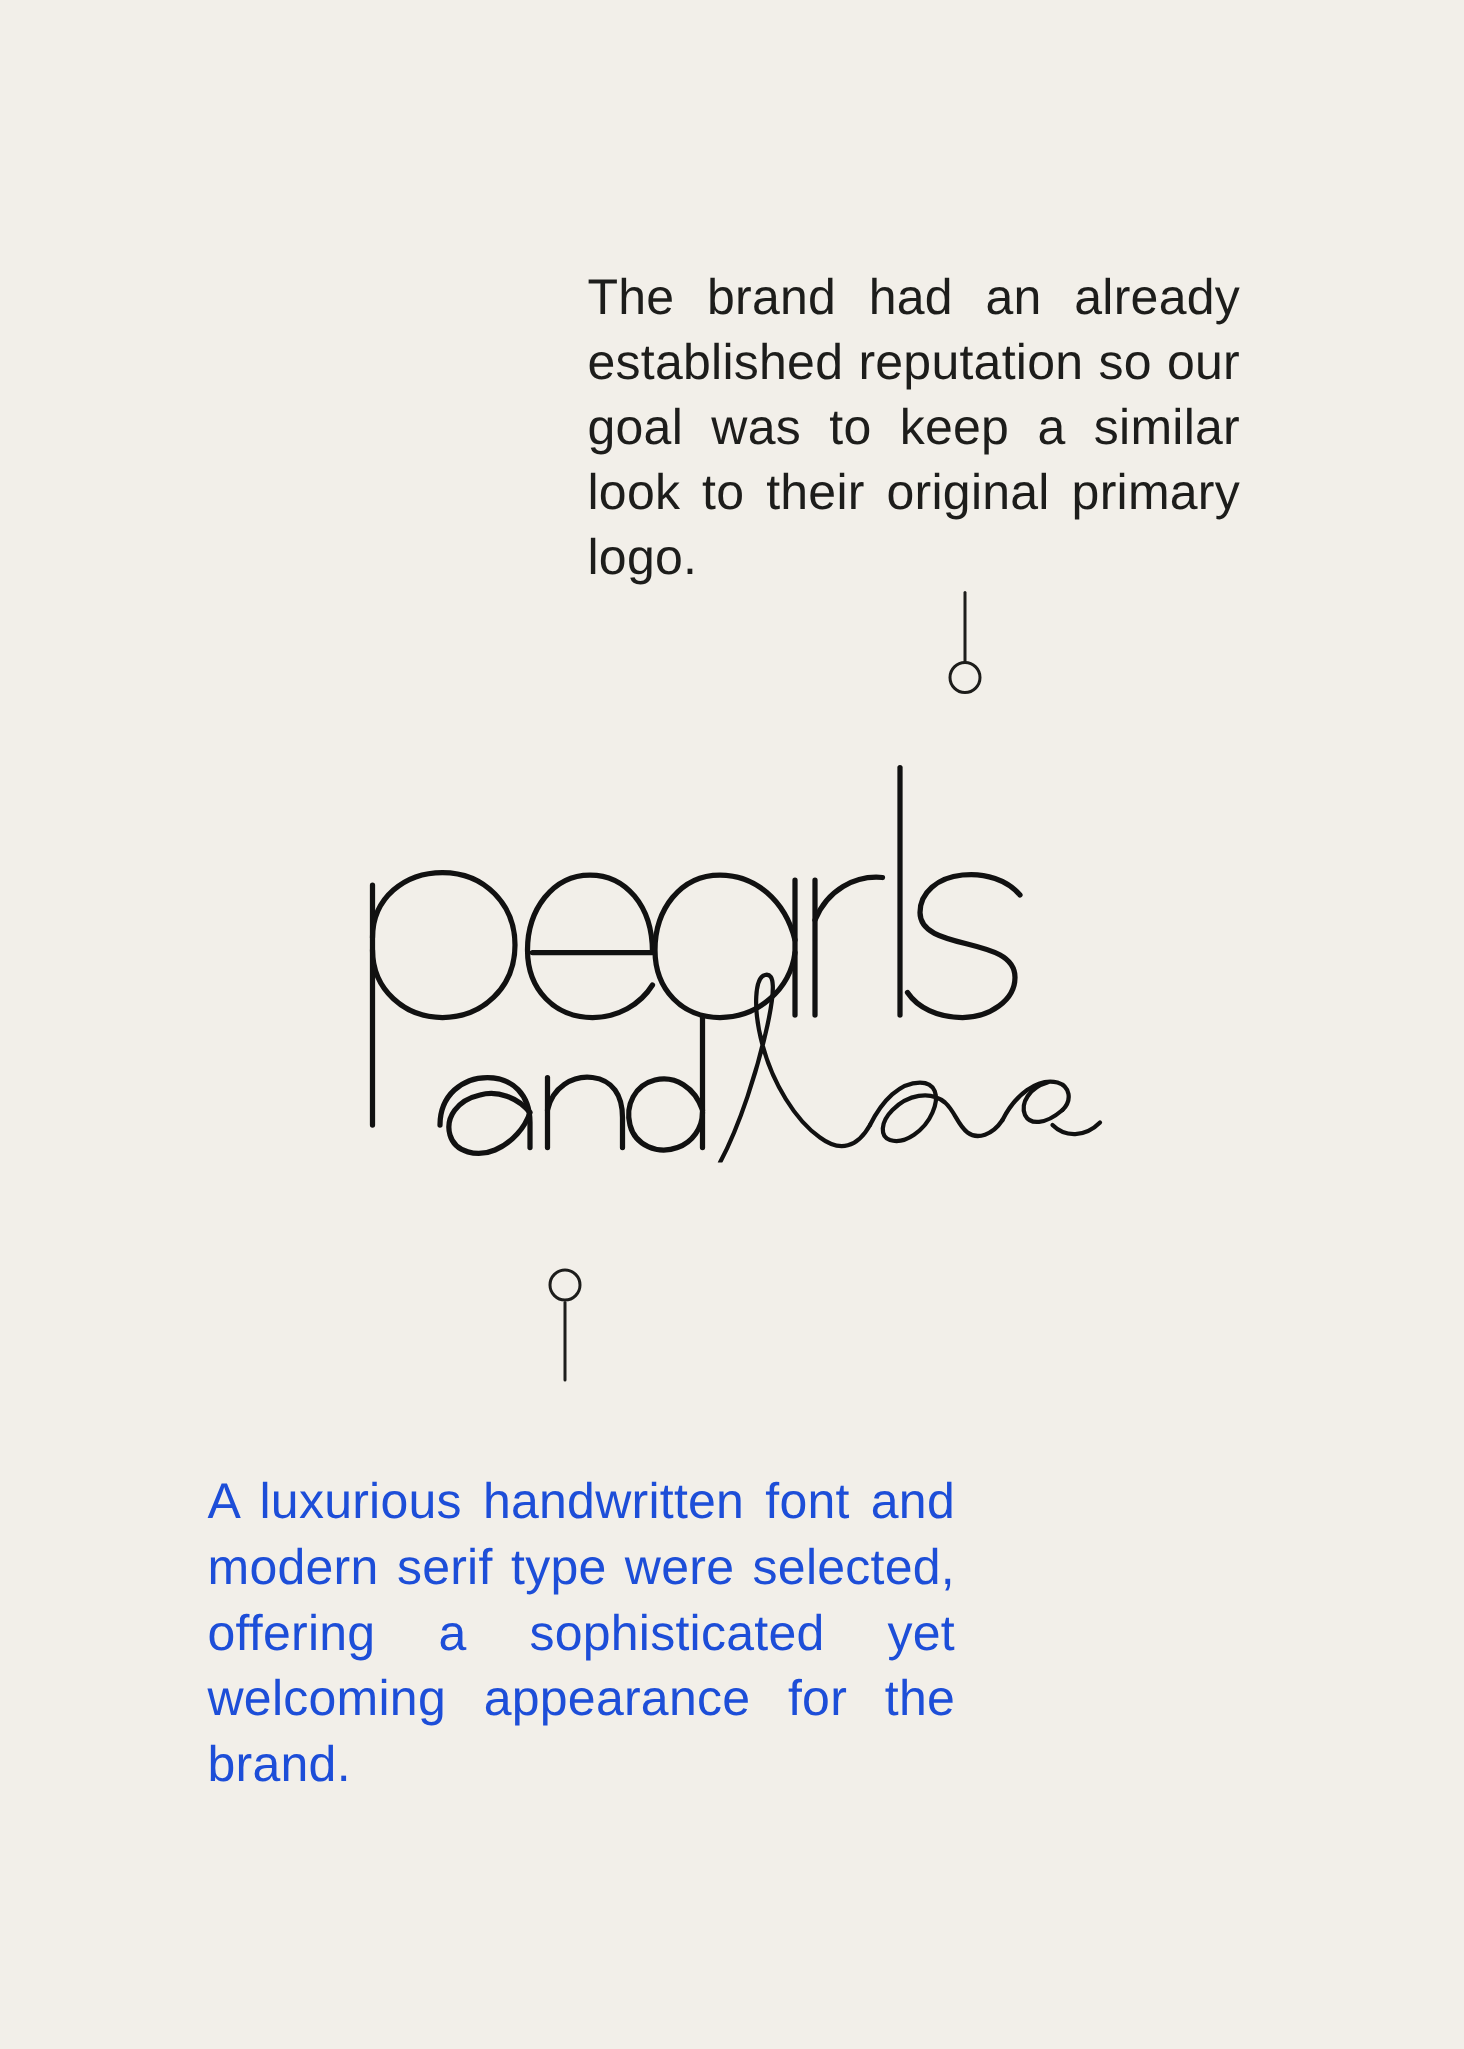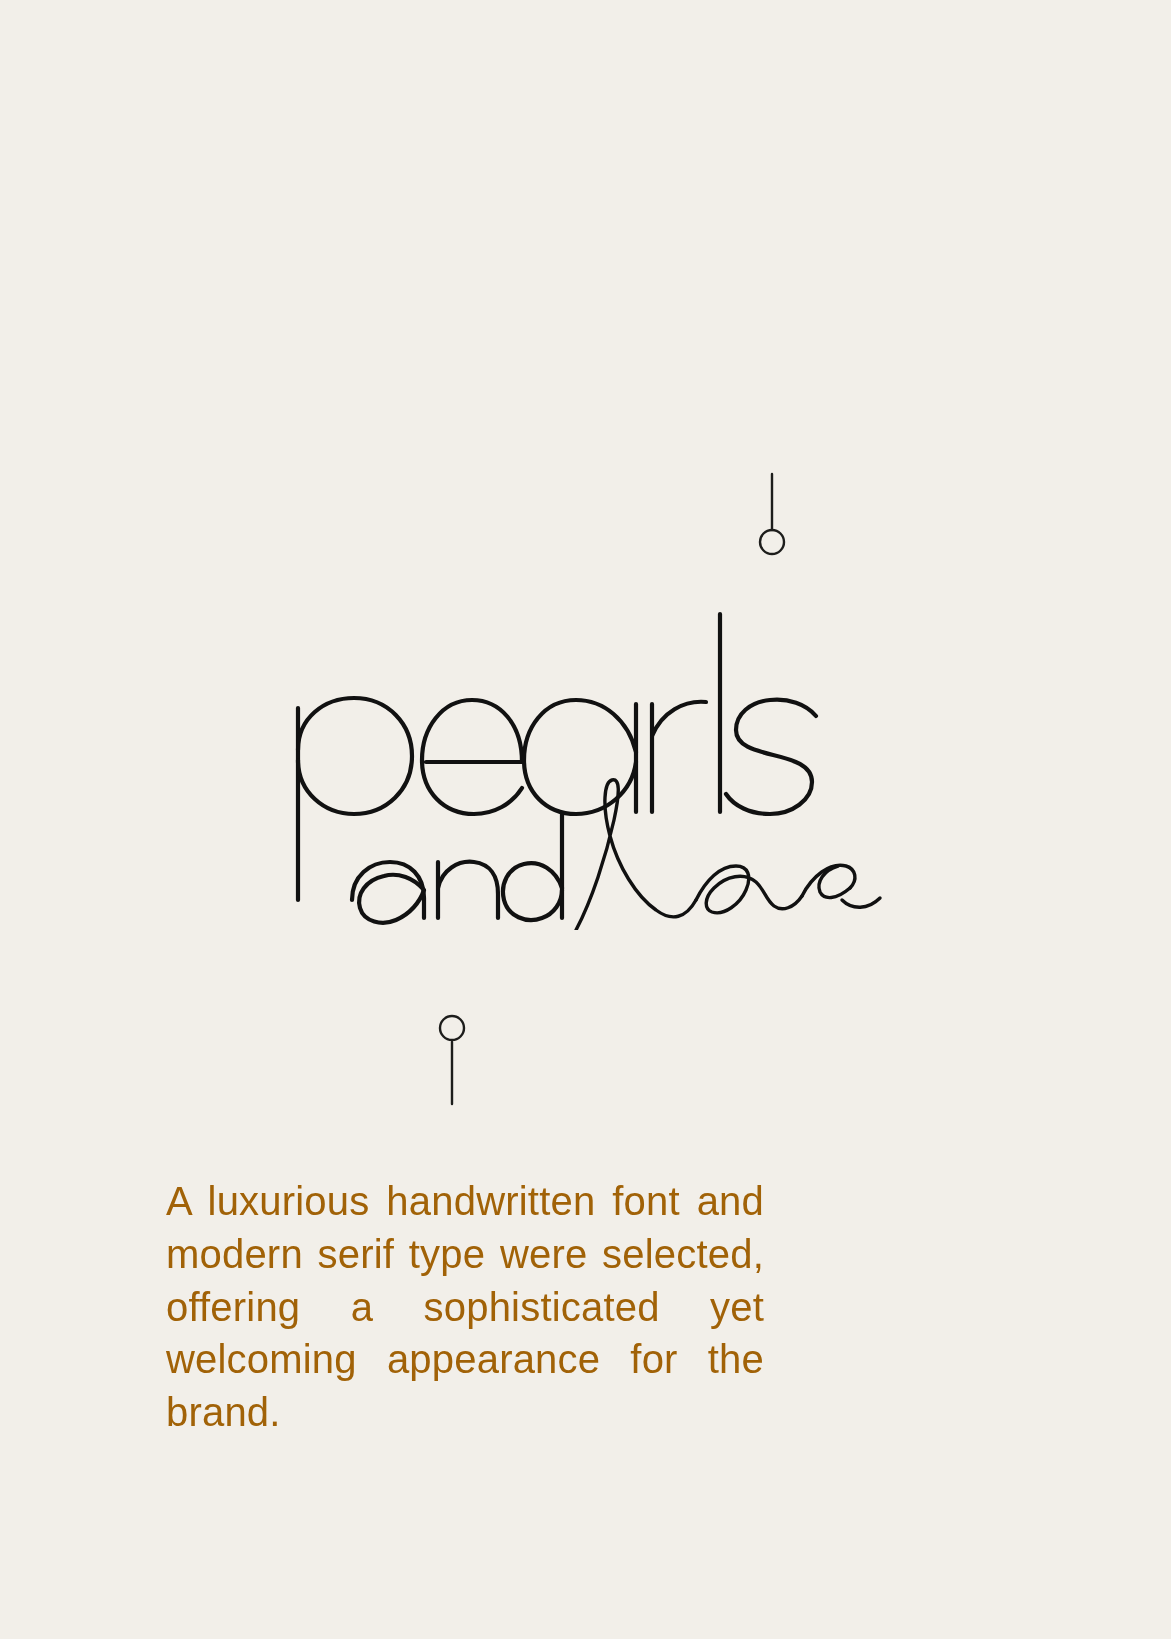--- a/index.html
+++ b/index.html
@@ -70,33 +70,34 @@
   .bottom-text {
     position: absolute;
     left: 166px;
     top: 1135px;
     width: 598px;
     font-size: 40px;
     line-height: 1.32;
     text-align: justify;
     letter-spacing: 0.2px;
     font-weight: 400;
-    color: #a16207;
+    color: #1d4ed8;
   }
 
   
   .top-text, .bottom-text {
     text-align-last: left;
   }
 </style>
 </head>
 <body>
 
 <div class="page">
 
+  <p class="top-text">The brand had an already established reputation so our goal was to keep a similar look to their original primary logo.</p>
 
   <div class="pointer-top">
     <svg width="60" height="90" viewBox="0 0 60 90" fill="none" xmlns="http://www.w3.org/2000/svg">
       <line x1="30" y1="2" x2="30" y2="58" stroke="#1d1d1b" stroke-width="2.4" stroke-linecap="round"></line>
       <circle cx="30" cy="70" r="12" stroke="#1d1d1b" stroke-width="2.4" fill="none"></circle>
     </svg>
   </div>
 
   <div class="logo-block">
     <svg class="logo-svg" width="620" height="330" viewBox="0 0 620 330" fill="none" xmlns="http://www.w3.org/2000/svg">

